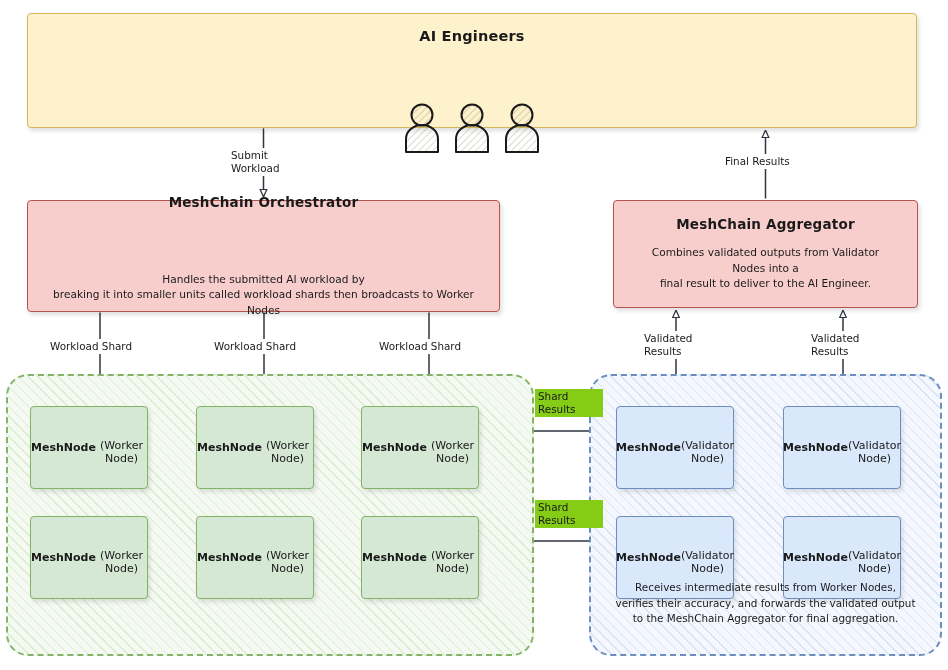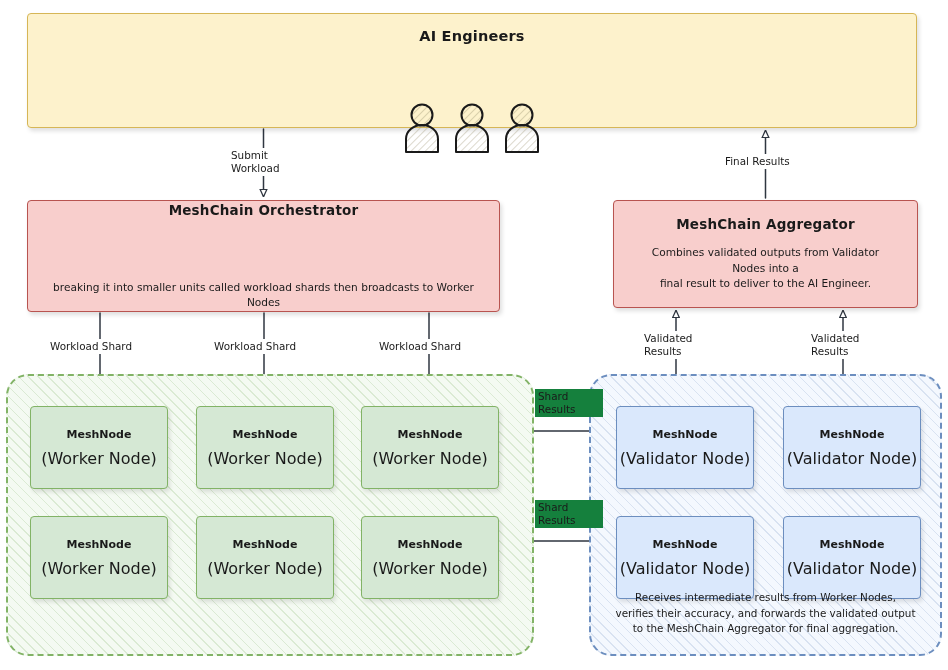--- a/index.html
+++ b/index.html
@@ -114,52 +114,52 @@
   }
   .pool-caption {
     position: absolute;
     left: 0; right: 0;
     text-align: center;
     font-size: 10.4px;
     line-height: 1.5;
     color: #1a1a1a;
   }
   #worker-pool .pool-caption { bottom: 28px; }
-  #validator-pool .pool-caption { bottom: 17px; }
+  #validator-pool .pool-caption { bottom: 27px; }
 
   
   .node {
     position: absolute;
     box-sizing: border-box;
     display: flex;
-    flex-direction: column;
+    flex-direction: row;
     align-items: center;
     justify-content: center;
     text-align: center;
     border-radius: 4px;
-    width: 138px;
+    width: 118px;
     height: 83px;
     box-shadow: 2px 3px 4px rgba(0,0,0,.11);
   }
   .node .n-title { font-weight: bold; font-size: 11px; }
-  .node .n-sub { font-size: 16px; margin-top: 8px; }
+  .node .n-sub { font-size: 11px; margin-top: 8px; }
   .node.green { background: #d5e8d4; border: 1.5px solid #82b366; }
   .node.blue  { background: #dae8fc; border: 1.5px solid #6c8ebf; }
 
   
   .edge-label {
     position: absolute;
     font-size: 10.4px;
     line-height: 1.25;
     color: #1a1a1a;
     background: #ffffff;
     padding: 1px 3px;
     white-space: pre-line;
   }
-  .edge-label.on-pool { background: #15803d; }
+  .edge-label.on-pool { background: #84cc16; }
 </style>
 </head>
 <body>
 
 <div id="canvas">
 
   <svg class="layer" viewBox="0 0 948 670">
     <defs>
       <marker id="arrow-solid" viewBox="0 0 10 10" refX="8.4" refY="5" markerWidth="5.2" markerHeight="5.2" orient="auto-start-reverse">
         <path d="M 0 0.6 L 10 5 L 0 9.4 z" fill="#2f3640"></path>
@@ -209,20 +209,21 @@
       <svg width="38" height="52" viewBox="0 0 38 52">
         <circle cx="19" cy="13" r="10.5" fill="url(#hatch-a)" stroke="#1a1a1a" stroke-width="2"></circle>
         <path d="M 3 50 L 3 37 A 16 14 0 0 1 35 37 L 35 50 Z" fill="url(#hatch-a)" stroke="#1a1a1a" stroke-width="2" stroke-linejoin="round"></path>
       </svg>
     </div>
   </div>
 
   <div class="box pink" id="orchestrator-box">
     <div class="box-title">MeshChain Orchestrator</div>
     <div class="box-desc">
+      <div>Handles the submitted AI workload by</div>
       <div>breaking it into smaller units called workload shards then broadcasts to Worker Nodes</div>
     </div>
   </div>
 
   <div class="box pink" id="aggregator-box">
     <div class="box-title">MeshChain Aggregator</div>
     <div class="box-desc">
       <div>Combines validated outputs from Validator Nodes into a</div>
       <div>final result to deliver to the AI Engineer.</div>
     </div>

